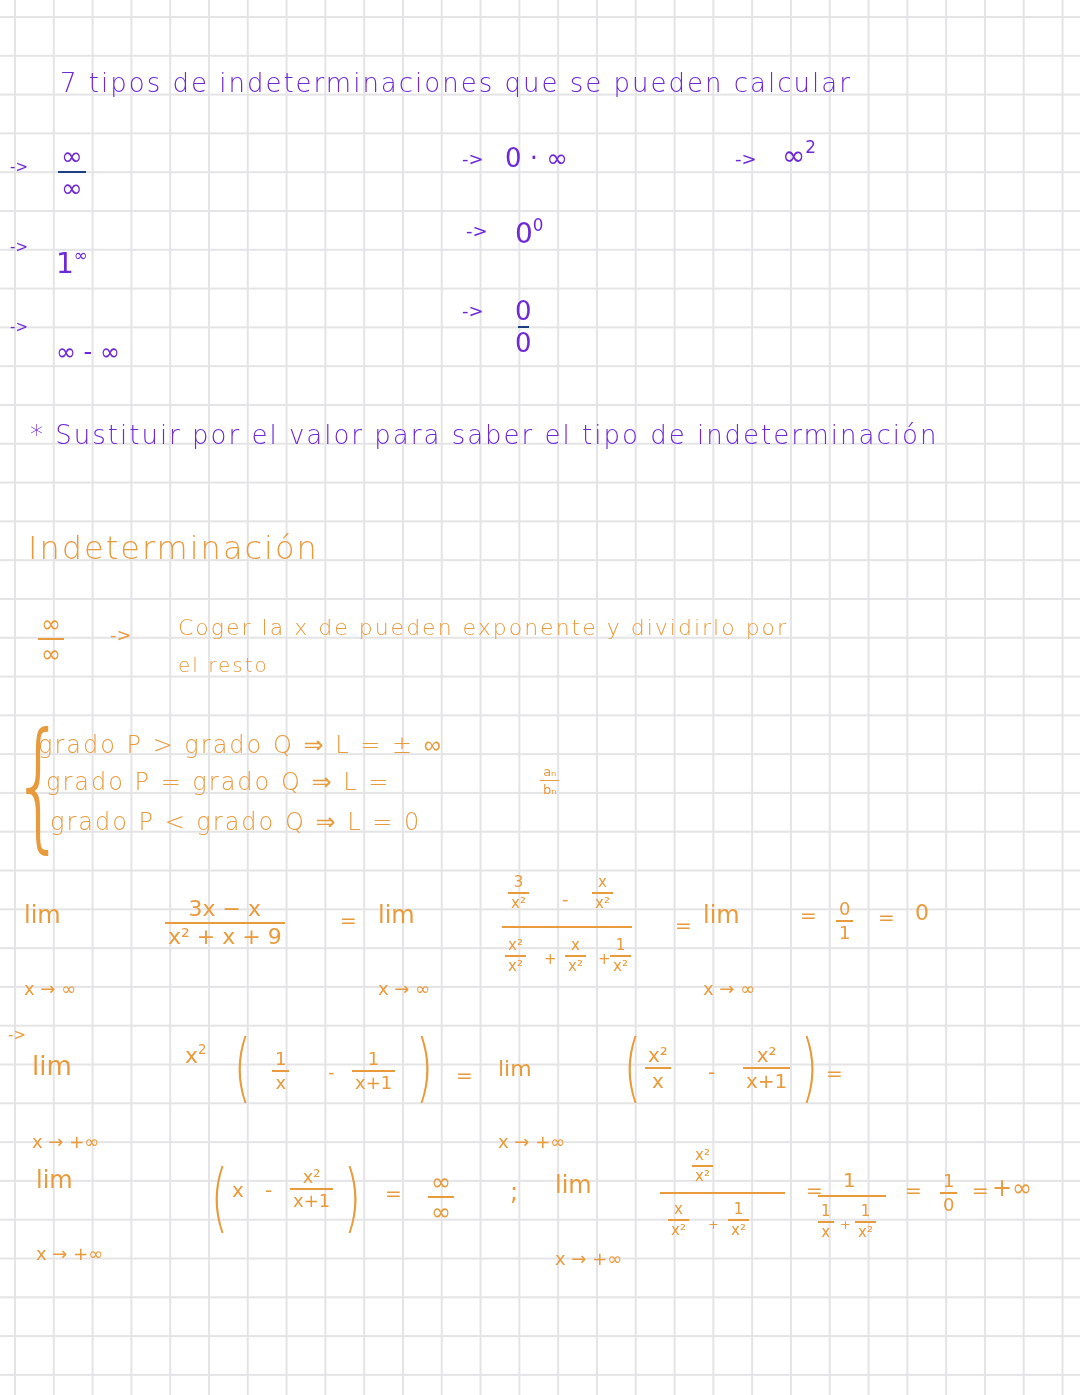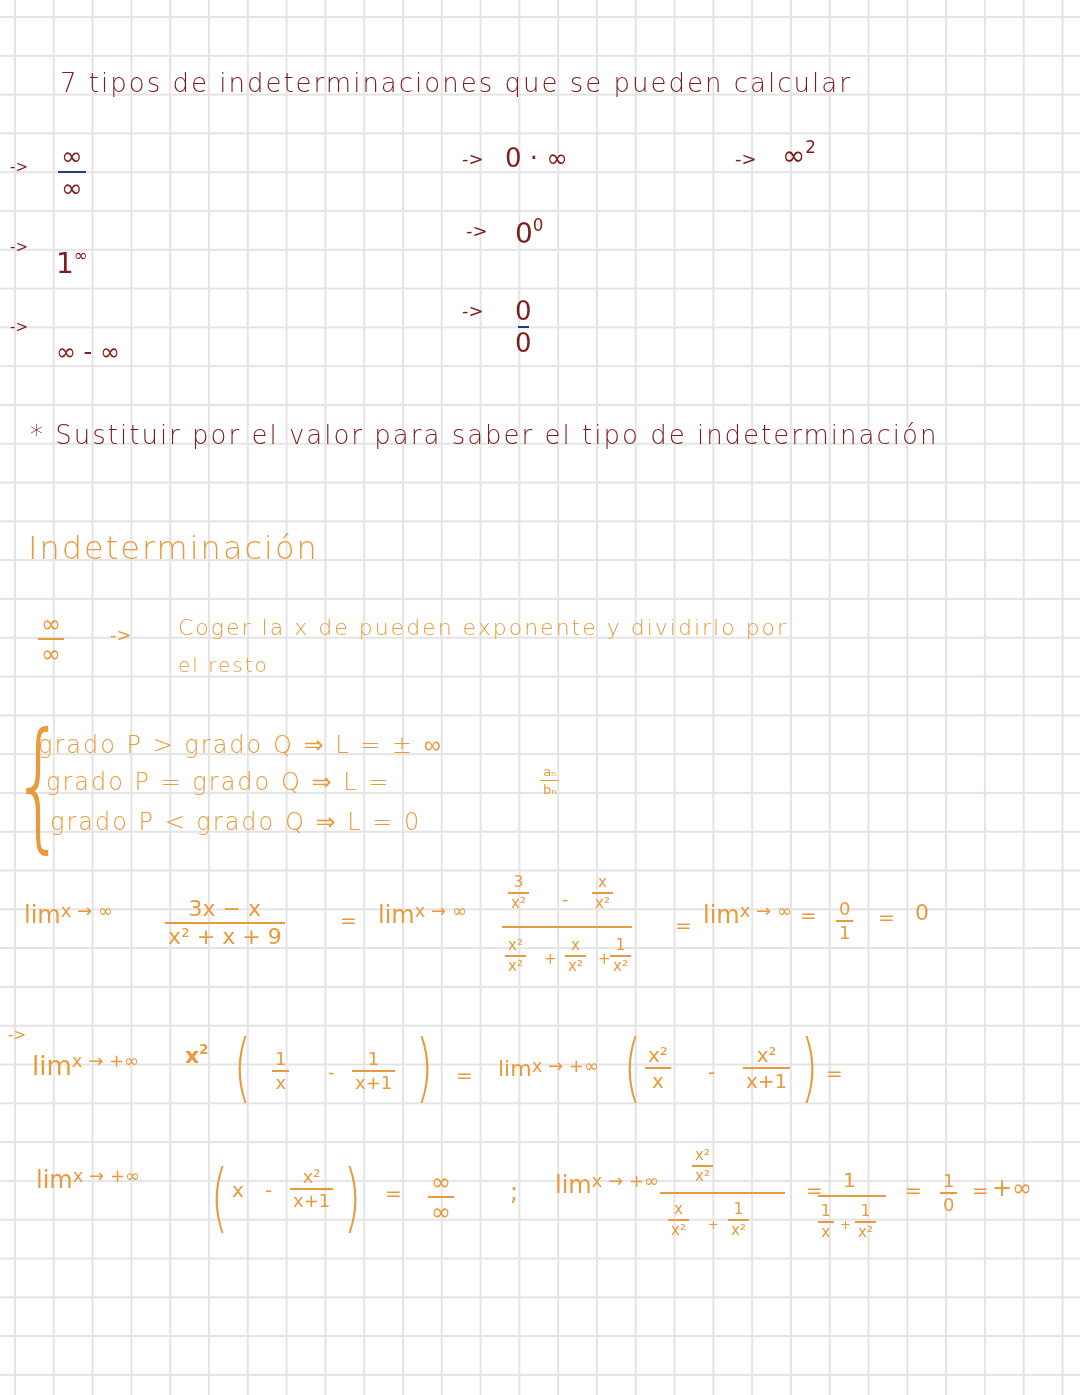--- a/index.html
+++ b/index.html
@@ -7,41 +7,41 @@
       width: 1080px; height: 1395px; position: relative; overflow: hidden;
       background-color: #ffffff;
       background-image:
         linear-gradient(to right, #e4e4e6 1.5px, transparent 1.5px),
         linear-gradient(to bottom, #e4e4e6 1.5px, transparent 1.5px);
       background-size: 38.8px 38.8px;
       background-position: 14px 16px;
       font-family: "DejaVu Sans", sans-serif;
     }
     .ink { position: absolute; white-space: nowrap; line-height: 1; }
-    .blue { color: #7f1d1d; }
+    .blue { color: #6d28d9; }
     .orange { color: #e99a3b; }
     .hand { font-family: "DejaVu Sans", sans-serif; font-weight: 300; letter-spacing: 2px; }
     .t28 { font-size: 28px; }
     .t26 { font-size: 26px; }
     .t24 { font-size: 24px; }
     .t22 { font-size: 22px; }
     .t20 { font-size: 20px; }
     .t18 { font-size: 18px; }
     .t15 { font-size: 15px; }
     .t13 { font-size: 13px; }
     .frac { position: absolute; display: inline-flex; flex-direction: column; align-items: center; line-height: 1; }
     .frac .num { padding: 0 3px 2px; }
     .frac .den { padding: 2px 3px 0; }
     .frac .bar { align-self: stretch; height: 2px; }
     .bar.blue { background: #1d3f7f; }
     .bar.orange { background: #e99a3b; }
     .sup { position: relative; top: -0.7em; font-size: 0.6em; }
     .brace { position: absolute; font-size: 140px; font-weight: 200; color: #e99a3b; line-height: 1; transform: scaleX(0.6); transform-origin: left top; }
     .paren { position: absolute; font-weight: 200; color: #e99a3b; line-height: 1; transform: scaleX(0.6); }
-    .limblock { position: absolute; display: flex; line-height: 1.25; }
+    .limblock { position: absolute; display: flex; flex-direction: column; line-height: 1.25; gap: 48px; }
   </style>
 </head>
 <body>
 
 <div>
   <div class="ink blue hand t26" style="left:60px; top:70px;">7 tipos de indeterminaciones que se pueden calcular</div>
 
   <div class="ink blue t15" style="left:10px; top:160px;">-&gt;</div>
   <div class="frac blue t26" style="left:58px; top:143px;">
     <span class="num">∞</span>
@@ -179,21 +179,21 @@
   <div class="ink orange t20" style="left:878px; top:907px;">=</div>
   <div class="ink orange t22" style="left:915px; top:902px;">0</div>
 </div>
 
 <div>
   <div class="ink orange t15" style="left:8px; top:1028px;">-&gt;</div>
   <div class="limblock orange" style="left:32px; top:1050px;">
     <span class="t26">lim</span>
     <span class="t18">x → +∞</span>
   </div>
-  <div class="ink orange t22" style="left:185px; top:1045px;font-weight:bold;">
+  <div class="ink orange t22" style="left:185px; top:1045px;">
     <span>x</span><span class="sup">2</span>
   </div>
   <div class="paren" style="left:228px; top:1030px; font-size:74px;">(</div>
   <div class="frac orange t18" style="left:272px; top:1050px;">
     <span class="num">1</span>
     <span class="bar orange" style="height:1.5px;"></span>
     <span class="den">x</span>
   </div>
   <div class="ink orange t18" style="left:328px; top:1063px;">-</div>
   <div class="frac orange t18" style="left:352px; top:1050px;">

